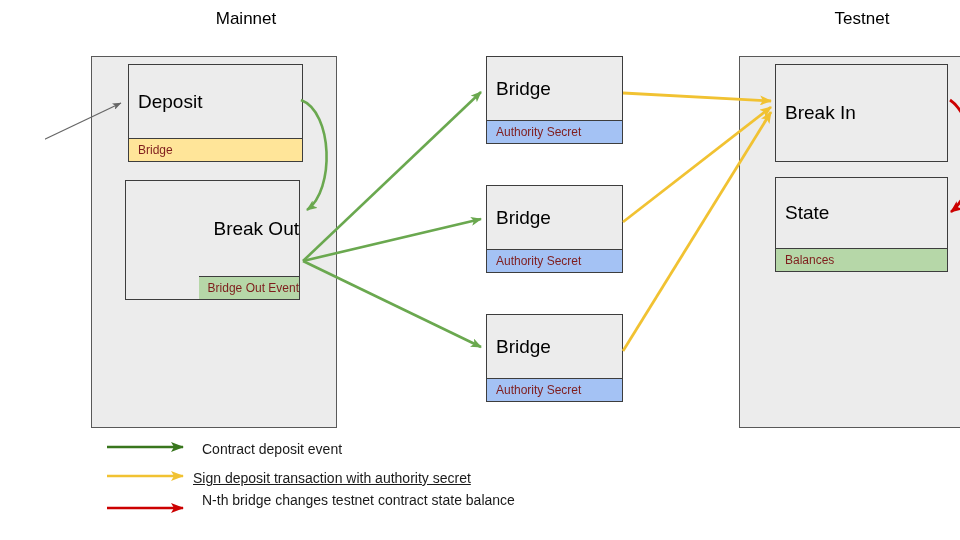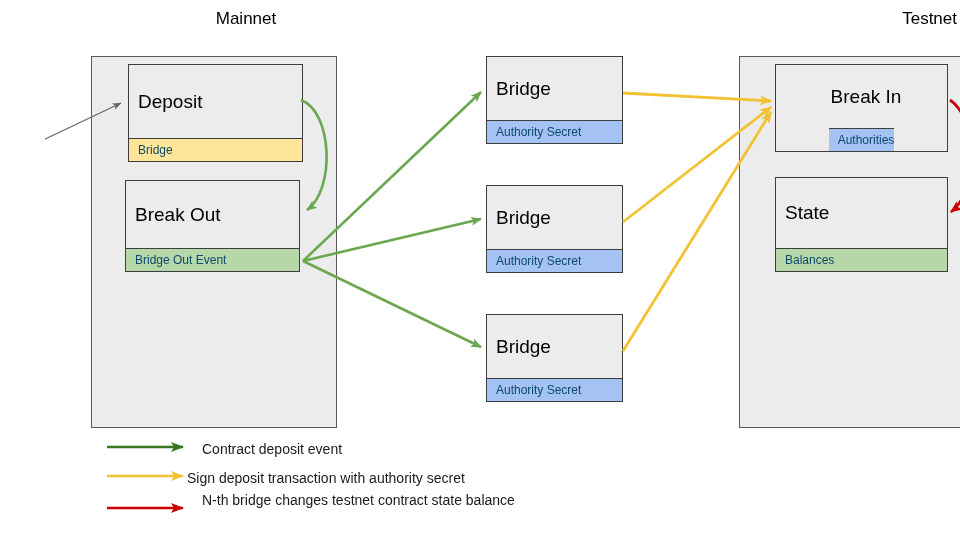--- a/index.html
+++ b/index.html
@@ -54,73 +54,72 @@
     color: #000000;
     background: #ececec;
   }
   .node-foot {
     flex: 0 0 auto;
     height: 23px;
     display: flex;
     align-items: center;
     padding-left: 9px;
     font-size: 12px;
-    color: #0c4a6e;
+    color: #7f1d1d;
     border-top: 1px solid #3d3d3d;
     box-sizing: border-box;
   }
   .foot-ether    { background: #ffe599; }
   .foot-green    { background: #b6d7a8; }
   .foot-blue     { background: #a4c2f4; }
   .legend-label {
     position: absolute;
     font-size: 14px;
     color: #1a1a1a;
     white-space: nowrap;
   }
 </style>
 </head>
 <body>
 
 <div id="canvas">
 
   <div class="net-title" style="left:106px; top:9px; width:190px;">Mainnet</div>
-  <div class="net-title" style="left:722px; top:9px; width:190px;text-align:right;">Testnet</div>
+  <div class="net-title" style="left:722px; top:9px; width:190px;">Testnet</div>
 
   <div class="panel" style="left:46px; top:56px; width:246px; height:372px;"></div>
   <div class="panel" style="left:694px; top:56px; width:236px; height:372px;"></div>
 
   <div class="node" style="left:83px; top:64px; width:175px; height:98px;">
     <div class="node-head">Deposit</div>
     <div class="node-foot foot-ether">Bridge</div>
   </div>
 
-  <div class="node" style="left:80px; top:180px; width:175px; height:92px;">
+  <div class="node" style="left:80px; top:180px; width:175px; height:120px;align-items:flex-end;">
     <div class="node-head">Break Out</div>
     <div class="node-foot foot-green">Bridge Out Event</div>
   </div>
 
   <div class="node" style="left:441px; top:56px; width:137px; height:88px;">
     <div class="node-head">Bridge</div>
     <div class="node-foot foot-blue">Authority Secret</div>
   </div>
 
   <div class="node" style="left:441px; top:185px; width:137px; height:88px;">
     <div class="node-head">Bridge</div>
     <div class="node-foot foot-blue">Authority Secret</div>
   </div>
 
   <div class="node" style="left:441px; top:314px; width:137px; height:88px;">
     <div class="node-head">Bridge</div>
     <div class="node-foot foot-blue">Authority Secret</div>
   </div>
 
-  <div class="node" style="left:730px; top:64px; width:173px; height:88px;align-items:center;">
+  <div class="node" style="left:730px; top:64px; width:173px; height:98px;">
     <div class="node-head">Break In</div>
-    <div class="node-foot foot-blue">Authorities</div>
   </div>
 
   <div class="node" style="left:730px; top:177px; width:173px; height:95px;">
     <div class="node-head">State</div>
     <div class="node-foot foot-green">Balances</div>
   </div>
 
   <svg class="edge-layer" viewBox="0 0 960 540">
     <defs>
       <marker id="ah-green" markerWidth="11" markerHeight="9" refX="10" refY="4.5" orient="auto" markerUnits="userSpaceOnUse">
@@ -159,16 +158,16 @@
     <path d="M 578,351 L 726,112" stroke="#f1c232" stroke-width="2.8" fill="none" marker-end="url(#ah-yellow)"></path>
 
     <path d="M 905,100 C 934,120 934,190 906,212" stroke="#cc0000" stroke-width="2.8" fill="none" marker-end="url(#ah-red)"></path>
 
     <path d="M 62,447 L 138,447" stroke="#38761d" stroke-width="2.4" fill="none" marker-end="url(#ah-lg-green)"></path>
     <path d="M 62,476 L 138,476" stroke="#f1c232" stroke-width="2.4" fill="none" marker-end="url(#ah-lg-yellow)"></path>
     <path d="M 62,508 L 138,508" stroke="#cc0000" stroke-width="2.4" fill="none" marker-end="url(#ah-lg-red)"></path>
   </svg>
 
   <div class="legend-label" style="left:157px; top:441px;">Contract deposit event</div>
-  <div class="legend-label" style="left:142px; top:470px;">Sign deposit transaction with authority secret</div>
+  <div class="legend-label" style="left:148px; top:470px;text-decoration:underline;">Sign deposit transaction with authority secret</div>
   <div class="legend-label" style="left:157px; top:492px;">N-th bridge changes testnet contract state balance</div>
 
 </div>
 
 </body></html>

